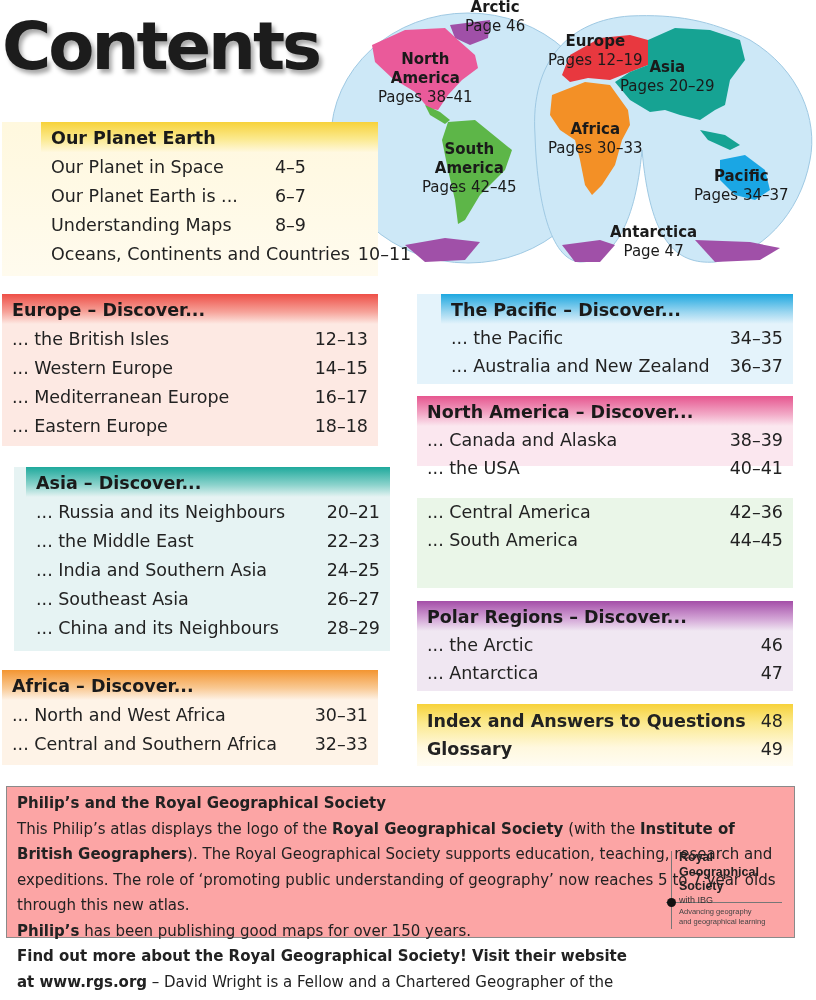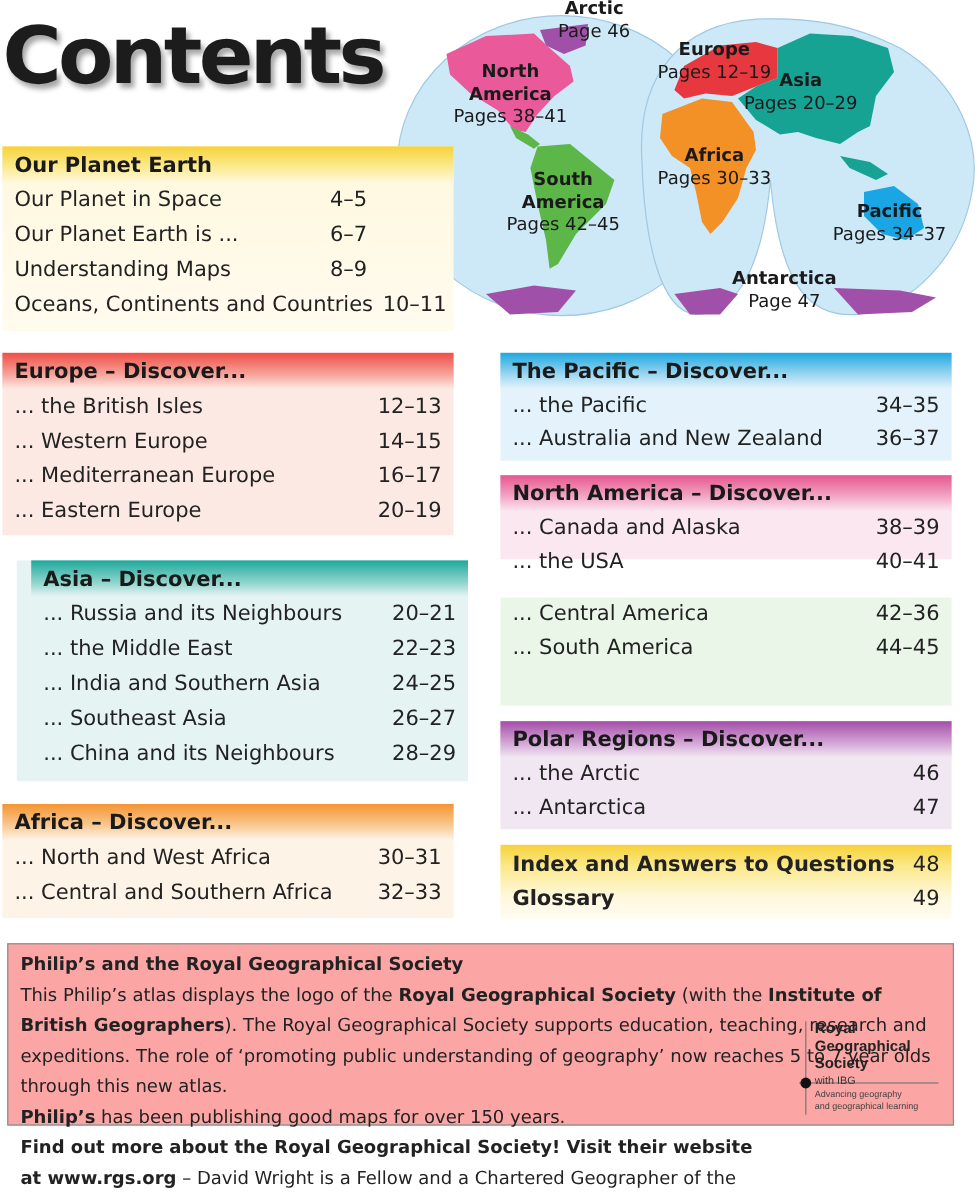--- a/index.html
+++ b/index.html
@@ -133,21 +133,21 @@
   <div class="map-label" style="left:364px; top:167px;">
     <span class="name">Pacific</span>
     <span class="pages">Pages 34–37</span>
   </div>
   <div class="map-label" style="left:280px; top:223px;">
     <span class="name">Antarctica</span>
     <span class="pages">Page 47</span>
   </div>
 </div>
 
-<div class="section s-yellow" style="left:2px; top:122px; width:376px; height:154px;">
+<div class="section s-yellow" style="left:2px; top:122px; width:376px; height:154px;padding-left:39px;">
   <div class="head">Our Planet Earth</div>
   <div class="row">
       <span>Our Planet in Space</span>
       <span class="pg" style="margin-right:62px">4–5</span>
     </div>
   <div class="row">
       <span>Our Planet Earth is ...</span>
       <span class="pg" style="margin-right:62px">6–7</span>
     </div>
   <div class="row">
@@ -169,21 +169,21 @@
   <div class="row">
       <span>... Western Europe</span>
       <span class="pg">14–15</span>
     </div>
   <div class="row">
       <span>... Mediterranean Europe</span>
       <span class="pg">16–17</span>
     </div>
   <div class="row">
       <span>... Eastern Europe</span>
-      <span class="pg">20–19</span>
+      <span class="pg">18–18</span>
     </div>
 </div>
 
 <div class="section s-teal" style="left:14px; top:467px; width:376px; height:184px;padding-left:12px;">
   <div class="head">Asia – Discover...</div>
   <div class="row">
       <span>... Russia and its Neighbours</span>
       <span class="pg">20–21</span>
     </div>
   <div class="row">
@@ -209,21 +209,21 @@
   <div class="row">
       <span>... North and West Africa</span>
       <span class="pg">30–31</span>
     </div>
   <div class="row">
       <span>... Central and Southern Africa</span>
       <span class="pg">32–33</span>
     </div>
 </div>
 
-<div class="section s-blue" style="left:417px; top:294px; width:376px; height:90px;">
+<div class="section s-blue" style="left:417px; top:294px; width:376px; height:90px;padding-left:24px;">
   <div class="head">The Pacific – Discover...</div>
   <div class="row" style="height:28px">
       <span>... the Pacific</span>
       <span class="pg">34–35</span>
     </div>
   <div class="row" style="height:28px">
       <span>... Australia and New Zealand</span>
       <span class="pg">36–37</span>
     </div>
 </div>

